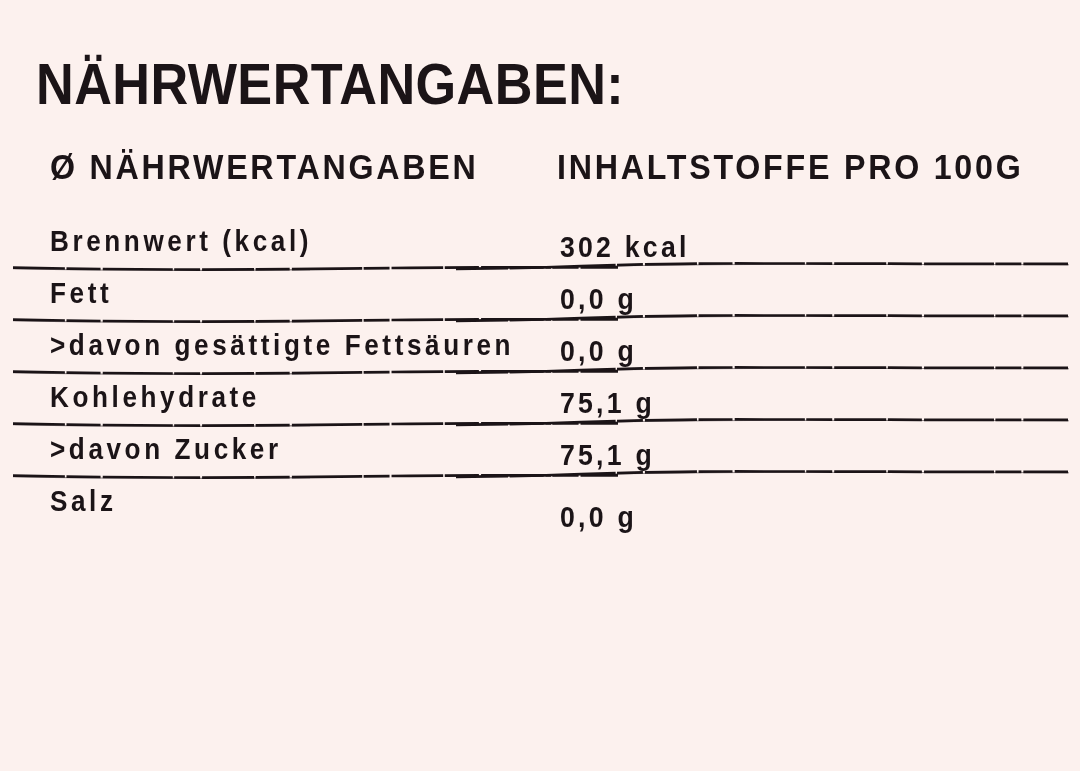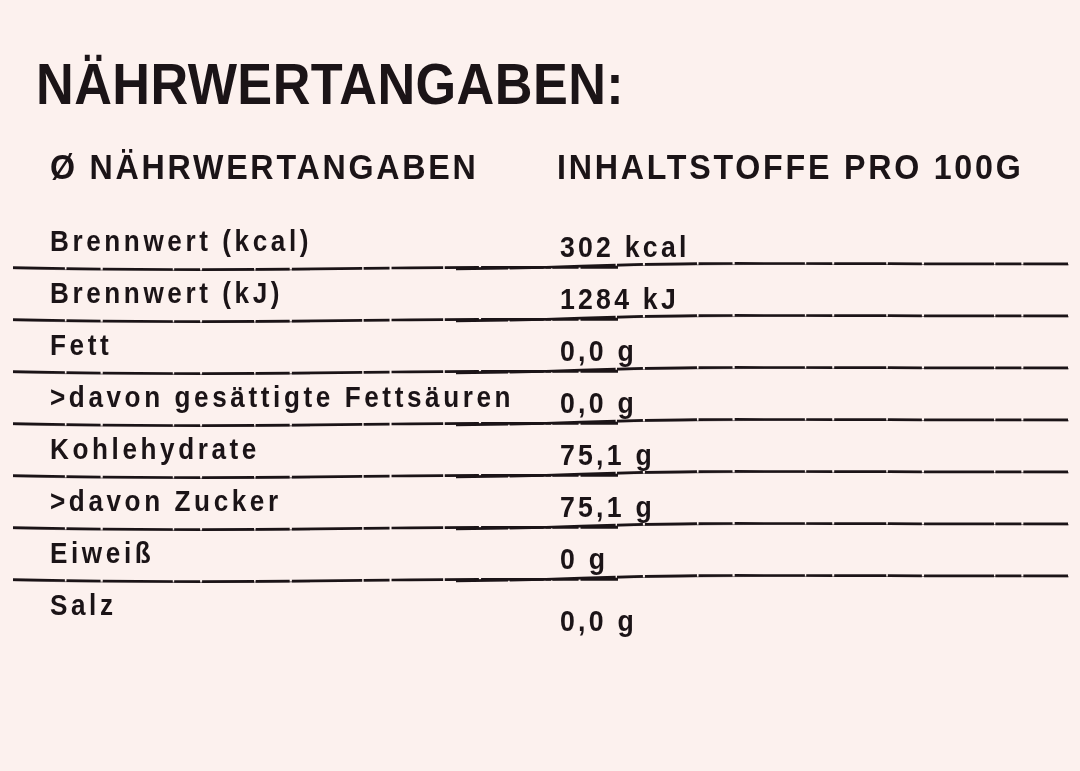--- a/index.html
+++ b/index.html
@@ -75,32 +75,20 @@
       <div class="divider">
         <svg viewBox="0 0 1062 12" preserveAspectRatio="none" aria-hidden="true">
           <path class="s1" d="M3 8.6 C 110 10.8, 220 11.2, 330 9.6 C 420 8.4, 500 8.2, 608 8.4"></path>
           <path class="s2" d="M3 9.8 C 90 11.6, 180 12, 300 10.6" opacity="0.55" stroke-width="1.1"></path>
           <path class="s1" d="M446 9.8 C 540 9.2, 586 5.8, 672 4.8 C 770 3.8, 880 5.2, 1058 4.9"></path>
           <path class="s2" d="M520 8.8 C 600 6.6, 700 5.2, 820 5.4 C 920 5.6, 1000 5.4, 1059 5.8" opacity="0.5" stroke-width="1"></path>
         </svg>
       </div>
     </div>
 
-    <div class="row">
-      <span class="row-label">Brennwert (kJ)</span>
-      <span class="row-value">1284 kJ</span>
-      <div class="divider">
-        <svg viewBox="0 0 1062 12" preserveAspectRatio="none" aria-hidden="true">
-          <path class="s1" d="M3 8.6 C 110 10.8, 220 11.2, 330 9.6 C 420 8.4, 500 8.2, 608 8.4"></path>
-          <path class="s2" d="M3 9.8 C 90 11.6, 180 12, 300 10.6" opacity="0.55" stroke-width="1.1"></path>
-          <path class="s1" d="M446 9.8 C 540 9.2, 586 5.8, 672 4.8 C 770 3.8, 880 5.2, 1058 4.9"></path>
-          <path class="s2" d="M520 8.8 C 600 6.6, 700 5.2, 820 5.4 C 920 5.6, 1000 5.4, 1059 5.8" opacity="0.5" stroke-width="1"></path>
-        </svg>
-      </div>
-    </div>
 
     <div class="row">
       <span class="row-label">Fett</span>
       <span class="row-value">0,0 g</span>
       <div class="divider">
         <svg viewBox="0 0 1062 12" preserveAspectRatio="none" aria-hidden="true">
           <path class="s1" d="M3 8.6 C 110 10.8, 220 11.2, 330 9.6 C 420 8.4, 500 8.2, 608 8.4"></path>
           <path class="s2" d="M3 9.8 C 90 11.6, 180 12, 300 10.6" opacity="0.55" stroke-width="1.1"></path>
           <path class="s1" d="M446 9.8 C 540 9.2, 586 5.8, 672 4.8 C 770 3.8, 880 5.2, 1058 4.9"></path>
           <path class="s2" d="M520 8.8 C 600 6.6, 700 5.2, 820 5.4 C 920 5.6, 1000 5.4, 1059 5.8" opacity="0.5" stroke-width="1"></path>
@@ -140,32 +128,20 @@
       <div class="divider">
         <svg viewBox="0 0 1062 12" preserveAspectRatio="none" aria-hidden="true">
           <path class="s1" d="M3 8.6 C 110 10.8, 220 11.2, 330 9.6 C 420 8.4, 500 8.2, 608 8.4"></path>
           <path class="s2" d="M3 9.8 C 90 11.6, 180 12, 300 10.6" opacity="0.55" stroke-width="1.1"></path>
           <path class="s1" d="M446 9.8 C 540 9.2, 586 5.8, 672 4.8 C 770 3.8, 880 5.2, 1058 4.9"></path>
           <path class="s2" d="M520 8.8 C 600 6.6, 700 5.2, 820 5.4 C 920 5.6, 1000 5.4, 1059 5.8" opacity="0.5" stroke-width="1"></path>
         </svg>
       </div>
     </div>
 
-    <div class="row">
-      <span class="row-label">Eiweiß</span>
-      <span class="row-value">0 g</span>
-      <div class="divider">
-        <svg viewBox="0 0 1062 12" preserveAspectRatio="none" aria-hidden="true">
-          <path class="s1" d="M3 8.6 C 110 10.8, 220 11.2, 330 9.6 C 420 8.4, 500 8.2, 608 8.4"></path>
-          <path class="s2" d="M3 9.8 C 90 11.6, 180 12, 300 10.6" opacity="0.55" stroke-width="1.1"></path>
-          <path class="s1" d="M446 9.8 C 540 9.2, 586 5.8, 672 4.8 C 770 3.8, 880 5.2, 1058 4.9"></path>
-          <path class="s2" d="M520 8.8 C 600 6.6, 700 5.2, 820 5.4 C 920 5.6, 1000 5.4, 1059 5.8" opacity="0.5" stroke-width="1"></path>
-        </svg>
-      </div>
-    </div>
 
     <div class="row">
       <span class="row-label">Salz</span>
       <span class="row-value">0,0 g</span>
     </div>
 
   </div>
 </div>
 
 </body></html>

